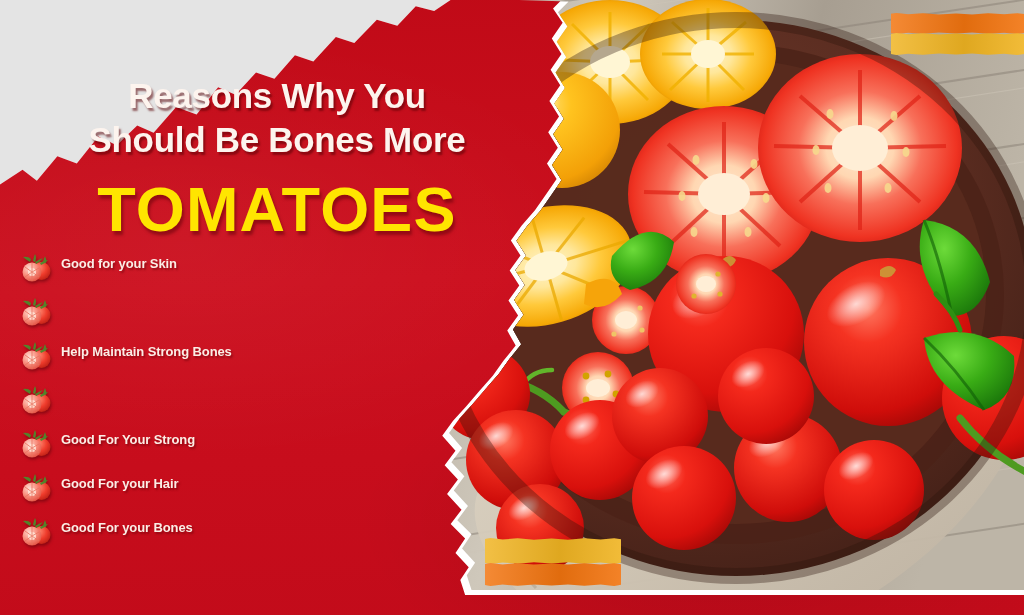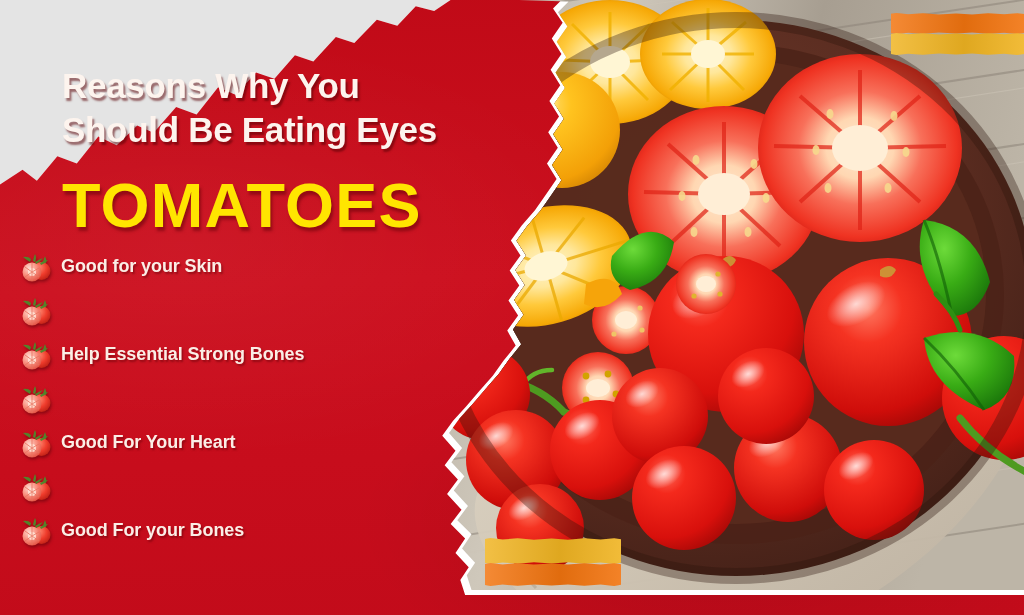--- a/index.html
+++ b/index.html
@@ -45,34 +45,35 @@
       32.8% 6.0%, 30.6% 10.0%, 28.8% 9.0%, 26.8% 12.8%, 25.0% 11.8%,
       23.0% 15.4%, 21.3% 14.2%, 19.2% 18.6%, 17.2% 17.4%, 15.0% 21.6%,
       13.4% 20.4%, 11.4% 23.6%, 9.6% 22.2%, 7.5% 26.6%, 5.6% 25.4%,
       3.6% 29.4%, 2.2% 27.6%, 0% 30%
     );
   }
 
   
   .headline {
     position: absolute;
-    left: 62px; top: 64px;
+    left: 62px; top: 74px;
     width: 430px;
+    text-align: center;
   }
   .headline .line {
     font-size: 35px;
     font-weight: 700;
     line-height: 1.26;
     letter-spacing: -0.3px;
     color: #fdf4ee;
     text-shadow: 2px 3px 2px rgba(90,0,6,0.55);
     white-space: nowrap;
   }
   .headline .big {
-    margin-top: 22px;
+    margin-top: 16px;
     font-size: 63px;
     font-weight: 700;
     line-height: 1.0;
     letter-spacing: 1.2px;
     color: #ffe500;
     text-shadow: 2px 4px 3px rgba(95,0,8,0.5);
     white-space: nowrap;
   }
 
   .benefits {
@@ -81,21 +82,21 @@
     width: 420px;
   }
   .benefit {
     display: flex;
     align-items: flex-start;
     margin-bottom: 10px;
     min-height: 34px;
   }
   .benefit .txt {
     margin-left: 9px;
-    font-size: 18px;
+    font-size: 13px;
     font-weight: 700;
     line-height: 1.22;
     color: #fbeee6;
     text-shadow: 1.5px 2px 2px rgba(95,0,8,0.5);
     letter-spacing: -0.1px;
     padding-top: 4px;
   }
   .benefit.two-line .txt { padding-top: 1px; }
 
   
@@ -456,21 +457,21 @@
     <div class="strip s1"></div>
     <div class="strip s2"></div>
   </div>
   <div class="tape" id="tape-bottom">
     <div class="strip s1"></div>
     <div class="strip s2"></div>
   </div>
 
   <div class="headline">
     <div class="line">Reasons Why You</div>
-    <div class="line">Should Be Eating Eyes</div>
+    <div class="line">Should Be Bones More</div>
     <div class="big">TOMATOES</div>
   </div>
 
   <div class="benefits" id="benefits">
   <div class="benefit">
     <span class="bullet">
       <svg viewBox="0 0 30 28">
         <defs>
           <radialGradient id="bt1" cx="0.35" cy="0.3" r="0.8">
             <stop offset="0" stop-color="#ffd9cf"></stop>
@@ -571,21 +572,21 @@
         </g>
         <g fill="#4e8a2c" opacity="0.95">
           <path d="M8 8 q-5 -3 -7 -5 q5 -1 8 2 z"></path>
           <path d="M11 7 q1 -5 2 -7 q2 4 0 8 z"></path>
           <path d="M13 8 q5 -3 8 -4 q-3 4 -7 6 z"></path>
           <path d="M18 9 q4 -3 8 -3 q-3 4 -7 5 z"></path>
           <path d="M21 8 q1 -4 2 -6 q2 4 1 7 z"></path>
         </g>
       </svg>
     </span>
-    <span class="txt">Help Essential Strong Bones</span>
+    <span class="txt">Help Maintain Strong Bones</span>
   </div>
 
   <div class="benefit">
     <span class="bullet">
       <svg viewBox="0 0 30 28">
         <defs>
           <radialGradient id="bt1" cx="0.35" cy="0.3" r="0.8">
             <stop offset="0" stop-color="#ffd9cf"></stop>
                 <stop offset="0.5" stop-color="#f98f7e"></stop>
             <stop offset="1" stop-color="#e0493a"></stop>
@@ -646,21 +647,21 @@
         </g>
         <g fill="#4e8a2c" opacity="0.95">
           <path d="M8 8 q-5 -3 -7 -5 q5 -1 8 2 z"></path>
           <path d="M11 7 q1 -5 2 -7 q2 4 0 8 z"></path>
           <path d="M13 8 q5 -3 8 -4 q-3 4 -7 6 z"></path>
           <path d="M18 9 q4 -3 8 -3 q-3 4 -7 5 z"></path>
           <path d="M21 8 q1 -4 2 -6 q2 4 1 7 z"></path>
         </g>
       </svg>
     </span>
-    <span class="txt">Good For Your Heart</span>
+    <span class="txt">Good For Your Strong</span>
   </div>
 
   <div class="benefit">
     <span class="bullet">
       <svg viewBox="0 0 30 28">
         <defs>
           <radialGradient id="bt1" cx="0.35" cy="0.3" r="0.8">
             <stop offset="0" stop-color="#ffd9cf"></stop>
                 <stop offset="0.5" stop-color="#f98f7e"></stop>
             <stop offset="1" stop-color="#e0493a"></stop>
@@ -684,20 +685,21 @@
         </g>
         <g fill="#4e8a2c" opacity="0.95">
           <path d="M8 8 q-5 -3 -7 -5 q5 -1 8 2 z"></path>
           <path d="M11 7 q1 -5 2 -7 q2 4 0 8 z"></path>
           <path d="M13 8 q5 -3 8 -4 q-3 4 -7 6 z"></path>
           <path d="M18 9 q4 -3 8 -3 q-3 4 -7 5 z"></path>
           <path d="M21 8 q1 -4 2 -6 q2 4 1 7 z"></path>
         </g>
       </svg>
     </span>
+    <span class="txt">Good For your Hair</span>
   </div>
 
   <div class="benefit">
     <span class="bullet">
       <svg viewBox="0 0 30 28">
         <defs>
           <radialGradient id="bt1" cx="0.35" cy="0.3" r="0.8">
             <stop offset="0" stop-color="#ffd9cf"></stop>
                 <stop offset="0.5" stop-color="#f98f7e"></stop>
             <stop offset="1" stop-color="#e0493a"></stop>

